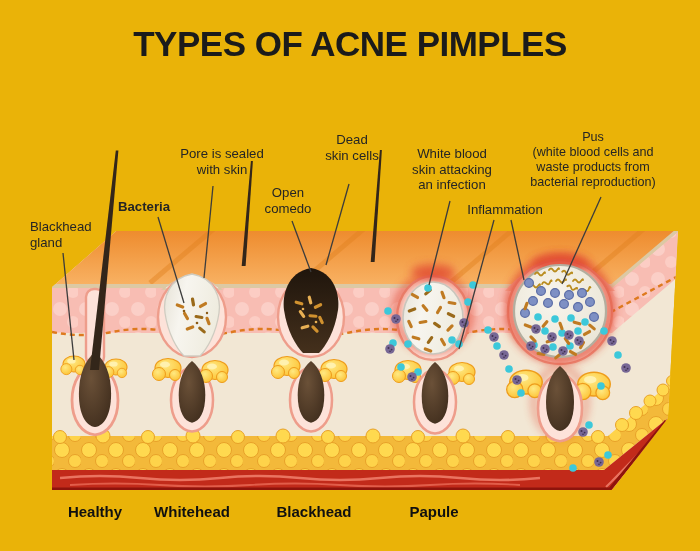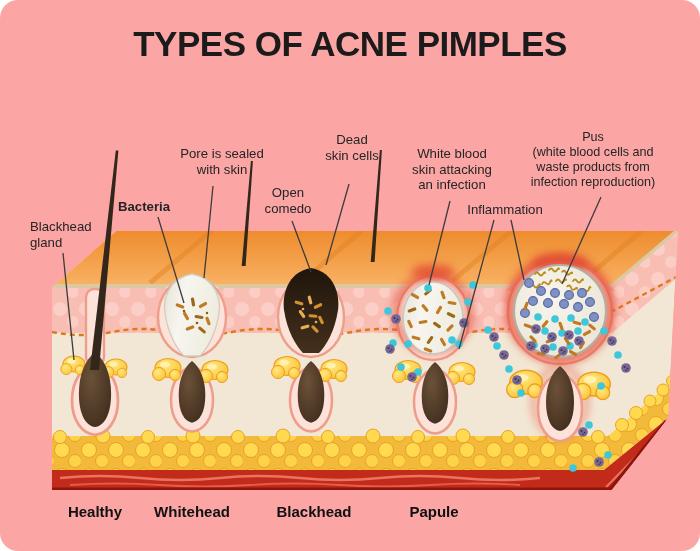--- a/index.html
+++ b/index.html
@@ -1,17 +1,17 @@
 <!DOCTYPE html>
 <html><head>
 <meta charset="utf-8">
 <style>
   html,body{margin:0;padding:0;background:#ffffff;}
-  #stage{position:relative;width:700px;height:551px;background:#fca5a5;overflow:hidden;
-         font-family:"Liberation Sans", sans-serif;border-radius:18px;}
+  #stage{position:relative;width:700px;height:551px;background:#eab308;overflow:hidden;
+         font-family:"Liberation Sans", sans-serif;}
   #stage svg{position:absolute;left:0;top:0;}
   .title{position:absolute;left:0;top:24px;width:700px;text-align:center;
          font-size:35px;font-weight:bold;letter-spacing:-0.5px;color:#1b1b1b;}
   .lbl{position:absolute;font-size:13.2px;line-height:1.18;color:#252525;}
   .lbl.center{text-align:center;}
   .stage-name{position:absolute;top:503px;width:110px;text-align:center;
               font-size:15px;font-weight:bold;color:#101010;}
 </style>
 </head>
 <body>
@@ -386,21 +386,21 @@
   <div>skin attacking</div>
   <div>an infection</div>
 </div>
 
 <div class="lbl center" style="left:458px;top:202px;width:94px;">Inflammation</div>
 
 <div class="lbl center" style="left:513px;top:130px;width:160px;font-size:12.6px;">
   <div>Pus</div>
   <div>(white blood cells and</div>
   <div>waste products from</div>
-  <div>infection reproduction)</div>
+  <div>bacterial reproduction)</div>
 </div>
 
 <div class="stage-name" style="left:40px;">Healthy</div>
 <div class="stage-name" style="left:137px;">Whitehead</div>
 <div class="stage-name" style="left:259px;text-align:center;">Blackhead</div>
 <div class="stage-name" style="left:379px;">Papule</div>
 
 </div>
 
 </body></html>

